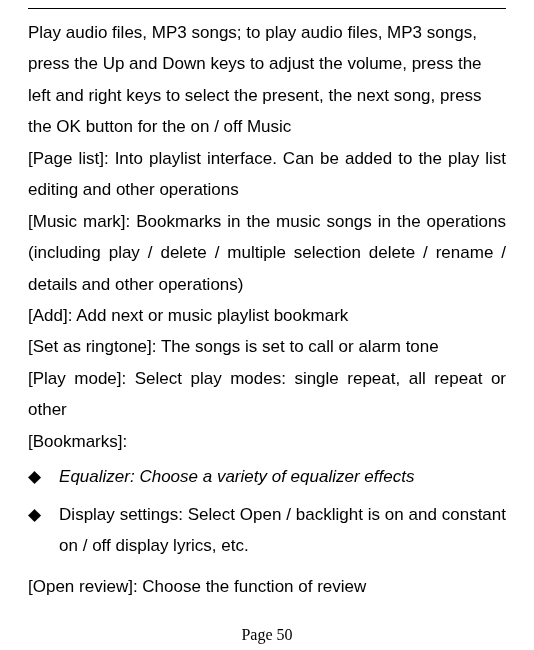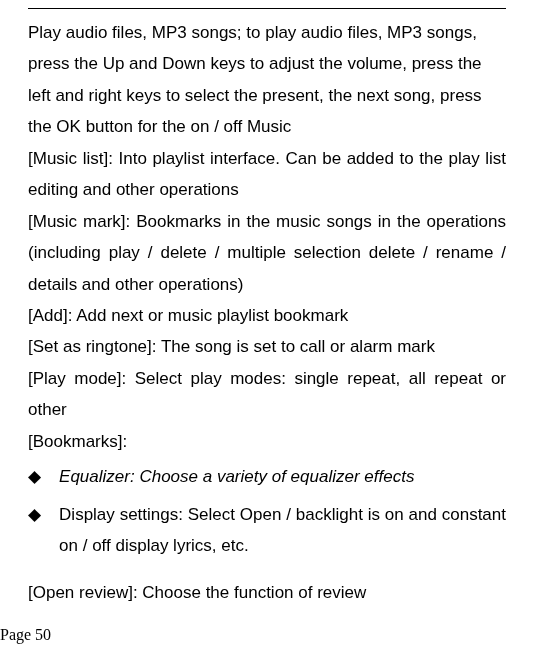--- a/index.html
+++ b/index.html
@@ -50,51 +50,52 @@
     .bullet-text-indent {
       flex: 1;
       text-align: justify;
       padding-left: 0;
     }
     .page-num {
       position: absolute;
       bottom: 6px;
       left: 0;
       right: 0;
+      text-align: center;
       font-size: 16px;
       font-family: 'Times New Roman', serif;
     }
     .space-above {
       margin-top: 6px;
     }
   </style>
 </head>
 <body>
 
 <div class="top-line"></div>
 
 <p class="para">Play audio files, MP3 songs; to play audio files, MP3 songs, press the Up and Down keys to adjust the volume, press the left and right keys to select the present, the next song, press the OK button for the on / off Music</p>
 
-<p class="para para-justify">[Music list]: Into playlist interface. Can be added to the play list editing and other operations</p>
+<p class="para para-justify">[Page list]: Into playlist interface. Can be added to the play list editing and other operations</p>
 
 <p class="para para-justify">[Music mark]: Bookmarks in the music songs in the operations (including play / delete / multiple selection delete / rename / details and other operations)</p>
 
 <p class="para">[Add]: Add next or music playlist bookmark</p>
 
-<p class="para">[Set as ringtone]: The song is set to call or alarm mark</p>
+<p class="para">[Set as ringtone]: The songs is set to call or alarm tone</p>
 
 <p class="para para-justify">[Play mode]: Select play modes: single repeat, all repeat or other</p>
 
 <p class="para">[Bookmarks]:</p>
 
 <div class="bullet-item">
   <span class="bullet-diamond">◆</span>
   <span class="bullet-text">Equalizer: Choose a variety of equalizer effects</span>
 </div>
 
 <div class="bullet-item space-above">
   <span class="bullet-diamond">◆</span>
   <span class="bullet-text-indent">Display settings: Select Open / backlight is on and constant on / off display lyrics, etc.</span>
 </div>
 
-<p class="para space-above" style="margin-top:16px;">[Open review]: Choose the function of review</p>
+<p class="para space-above" style="margin-top:10px;">[Open review]: Choose the function of review</p>
 
 <div class="page-num">Page 50</div>
 
 </body></html>

